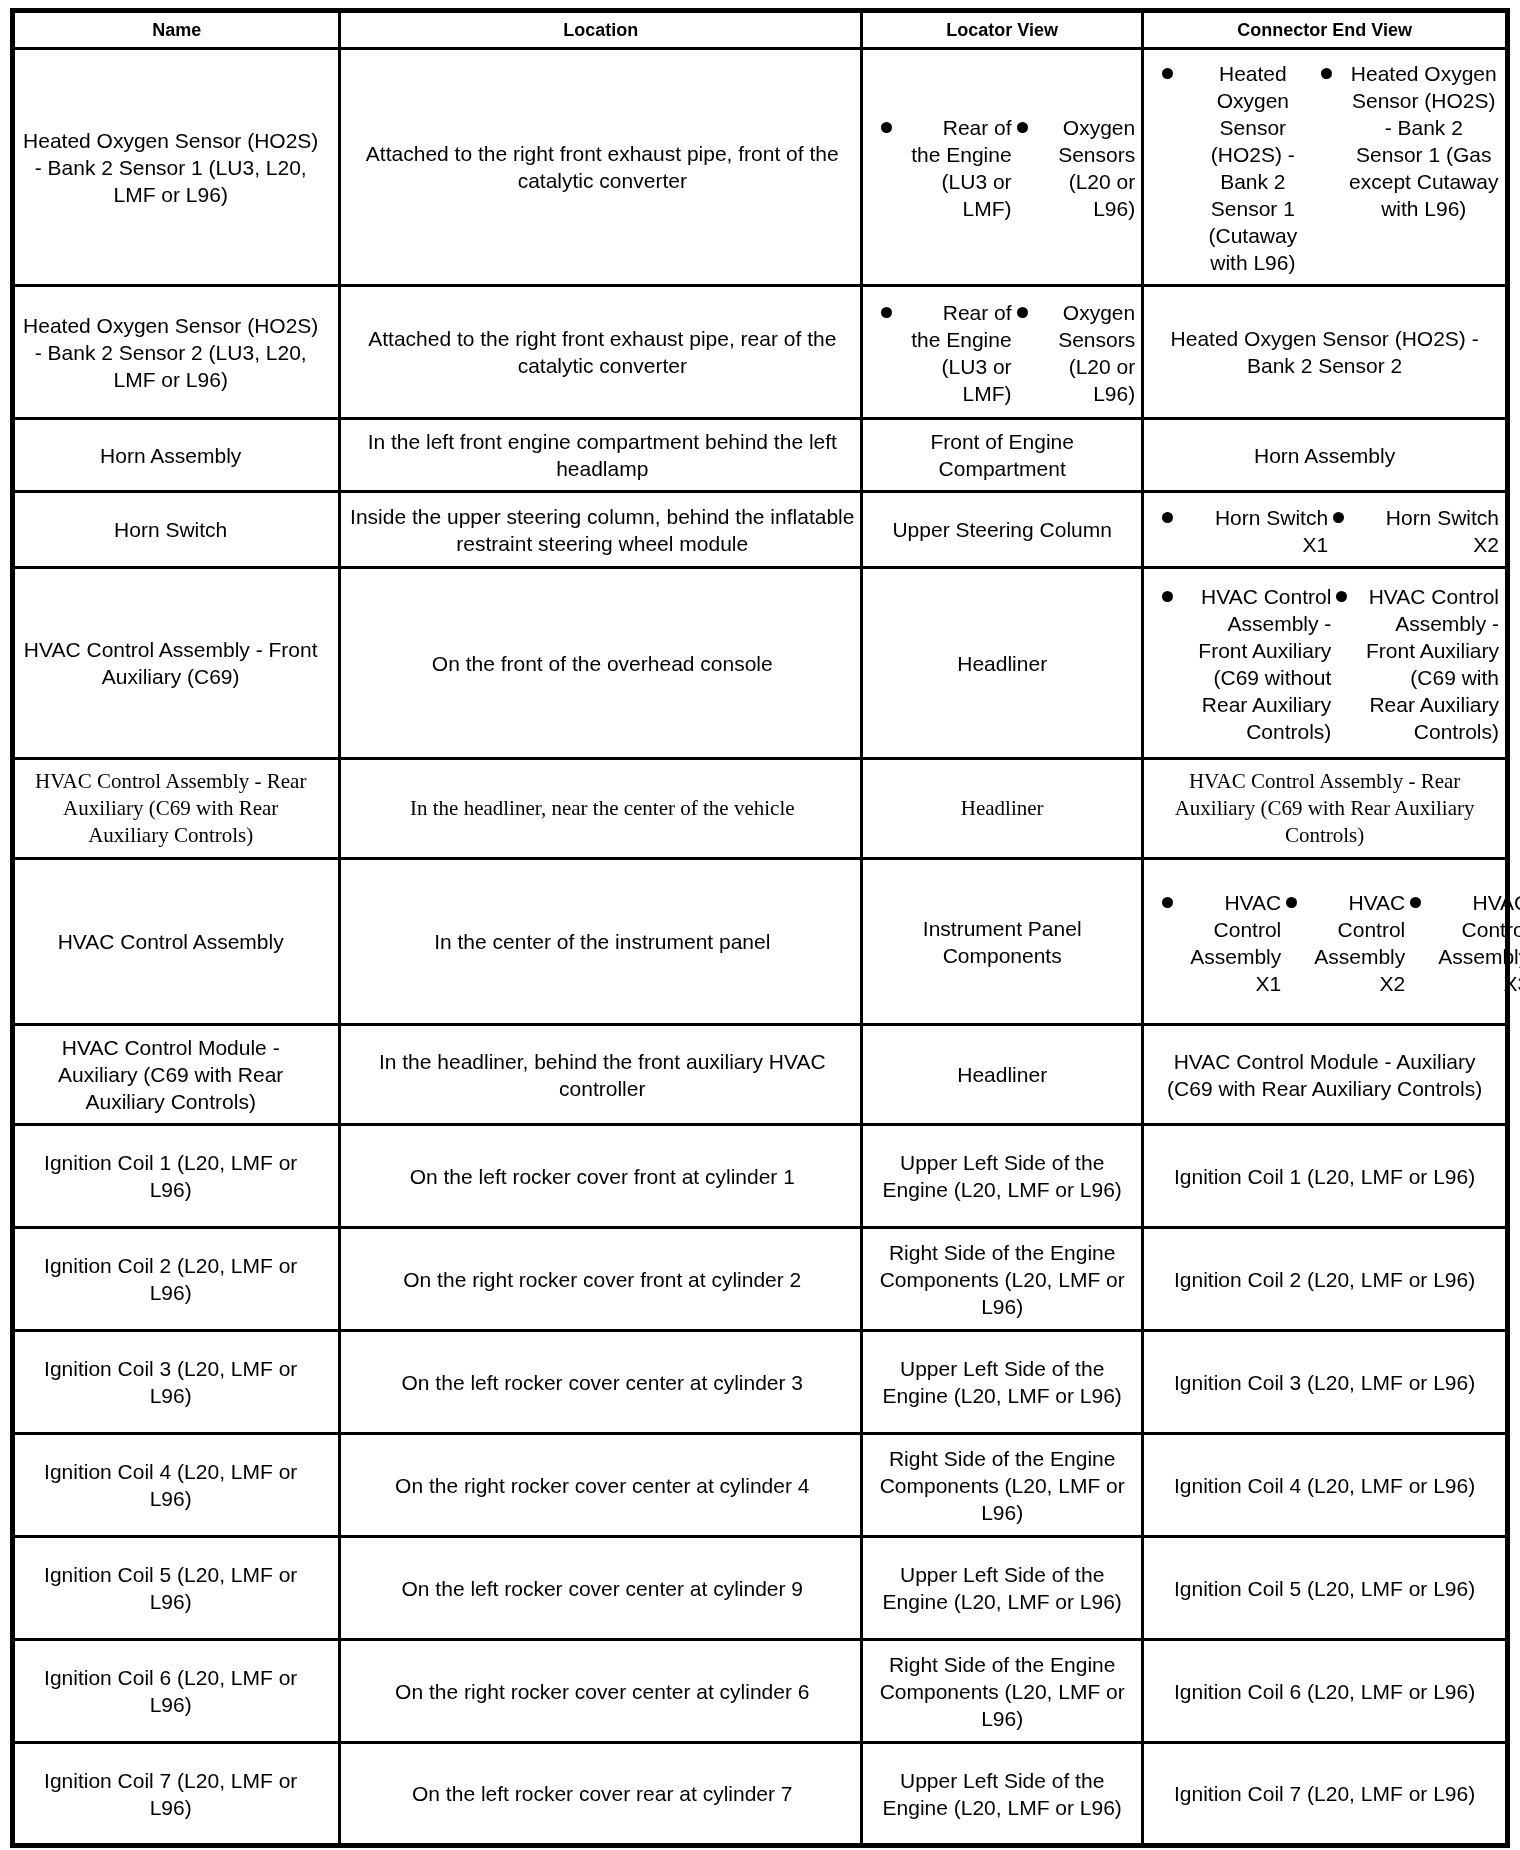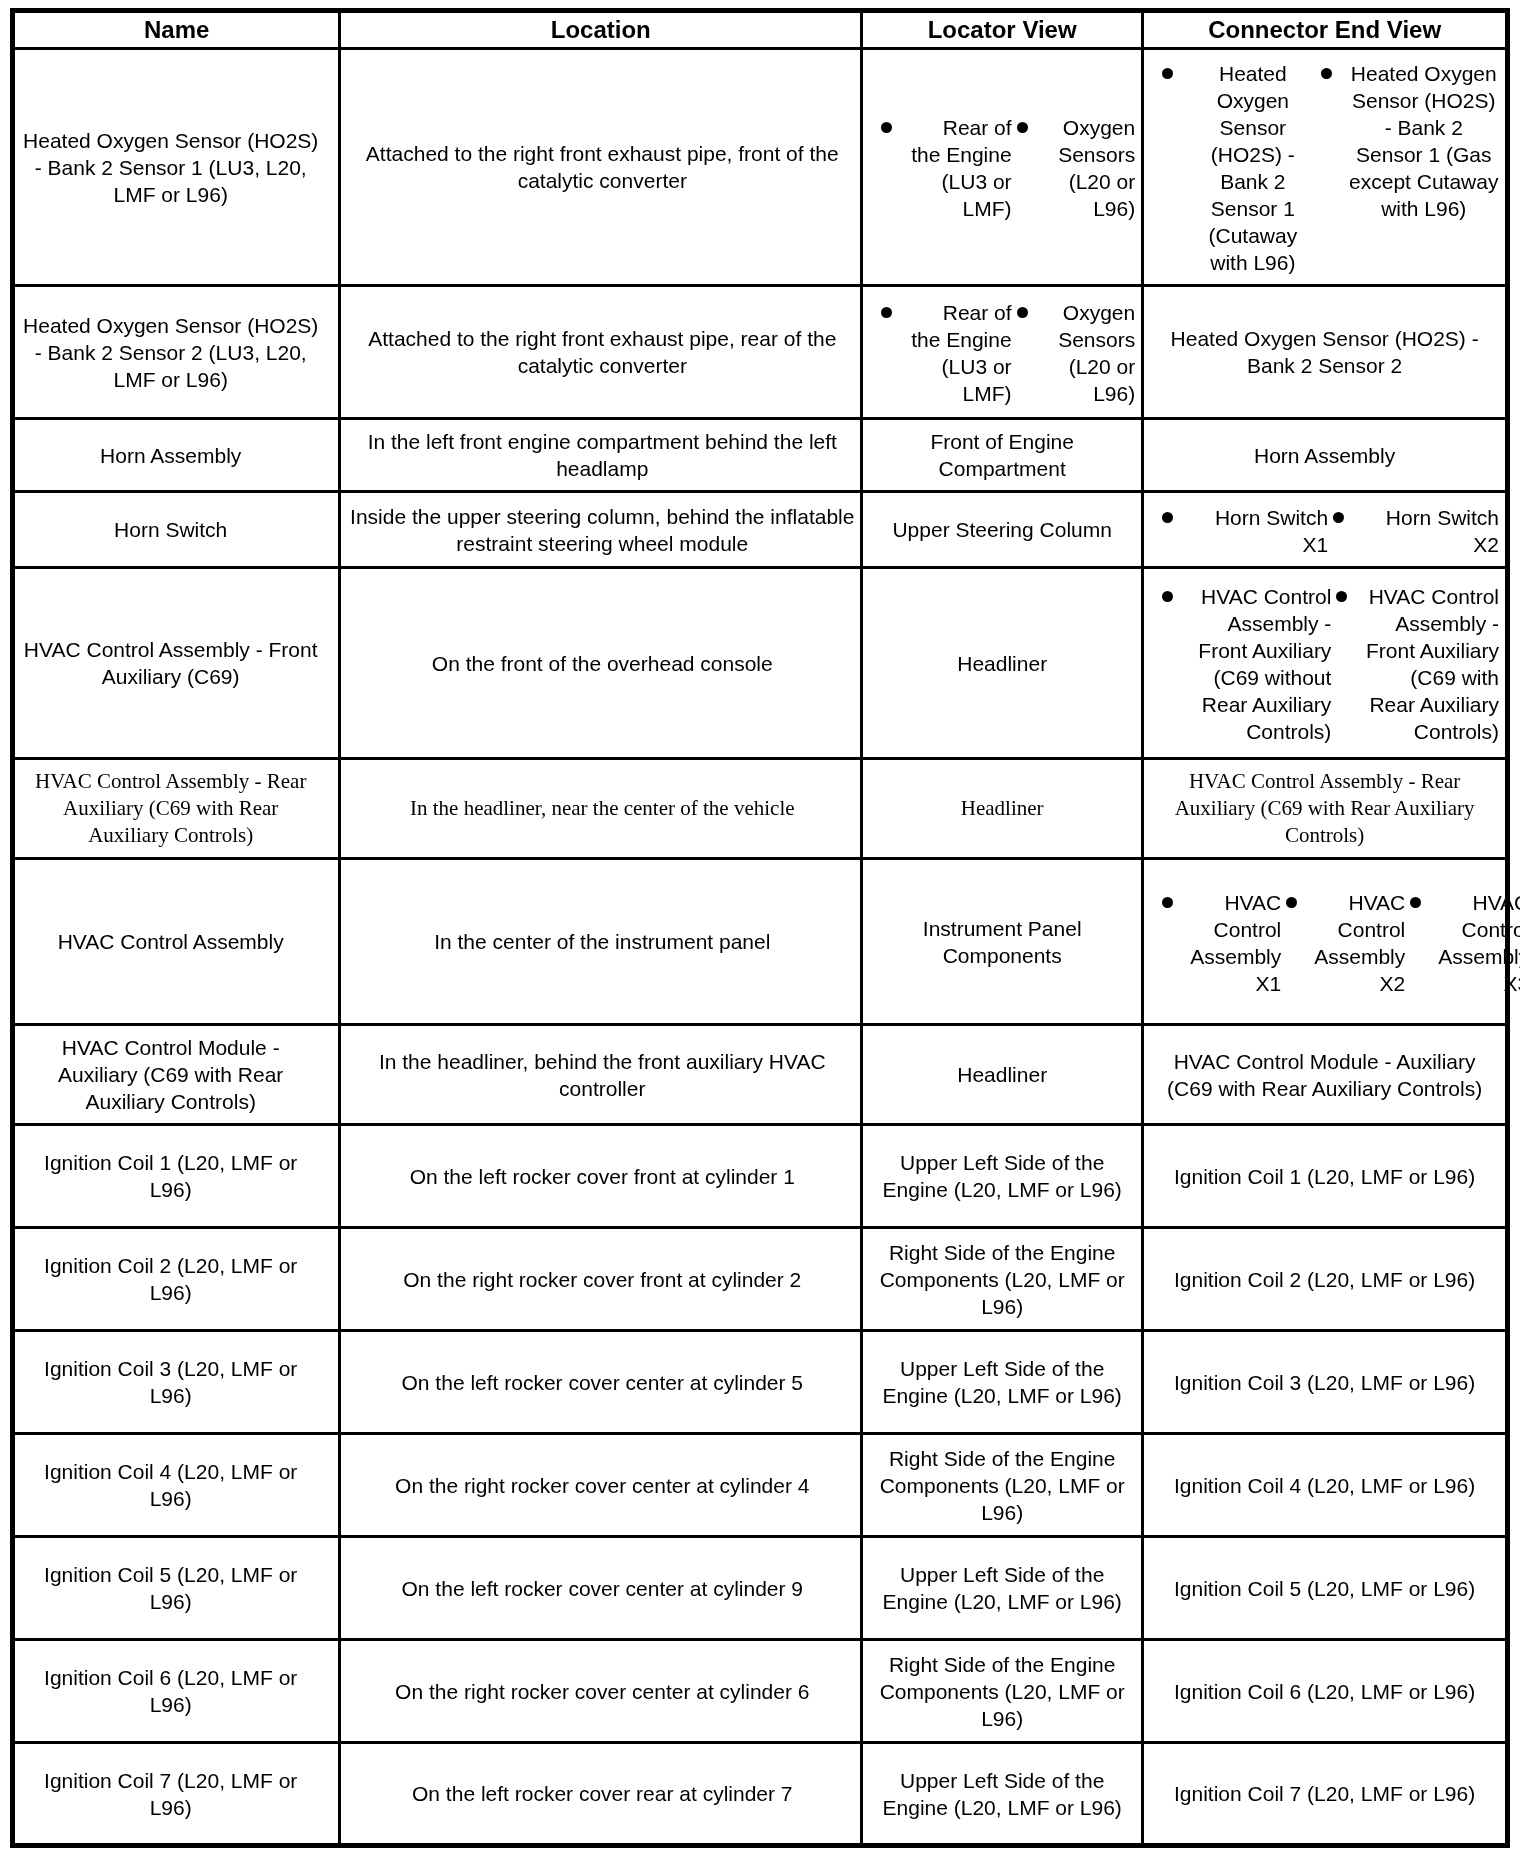--- a/index.html
+++ b/index.html
@@ -26,21 +26,21 @@
   col.c1 { width: 21.9%; }
   col.c2 { width: 34.9%; }
   col.c3 { width: 18.8%; }
   col.c4 { width: 24.4%; }
   th, td {
     border: 3px solid #000000;
     vertical-align: middle;
     box-sizing: border-box;
   }
   th {
-    font-size: 24px;
+    font-size: 18px;
     font-weight: bold;
     text-align: center;
     padding: 4px 4px;
     height: 34px;
     line-height: 26px;
   }
   td {
     font-size: 21px;
     line-height: 27px;
     padding: 8px 8px;
@@ -292,21 +292,21 @@
           </td>
           <td class="c-conn">
             <div class="ctext">Ignition Coil 2 (L20, LMF or L96)</div>
           </td>
         </tr>
         <tr>
           <td class="c-name">
             <div class="ctext">Ignition Coil 3 (L20, LMF or L96)</div>
           </td>
           <td class="c-loc">
-            <div class="ctext">On the left rocker cover center at cylinder 5</div>
+            <div class="ctext">On the left rocker cover center at cylinder 3</div>
           </td>
           <td class="c-locator">
             <div class="ctext">Upper Left Side of the Engine (L20, LMF or L96)</div>
           </td>
           <td class="c-conn">
             <div class="ctext">Ignition Coil 3 (L20, LMF or L96)</div>
           </td>
         </tr>
         <tr>
           <td class="c-name">

